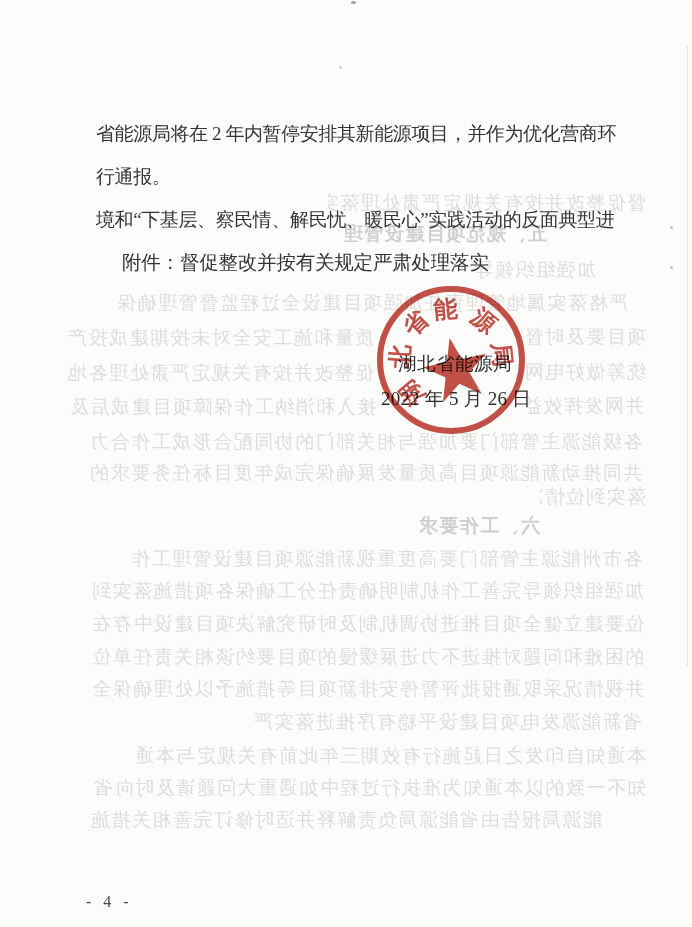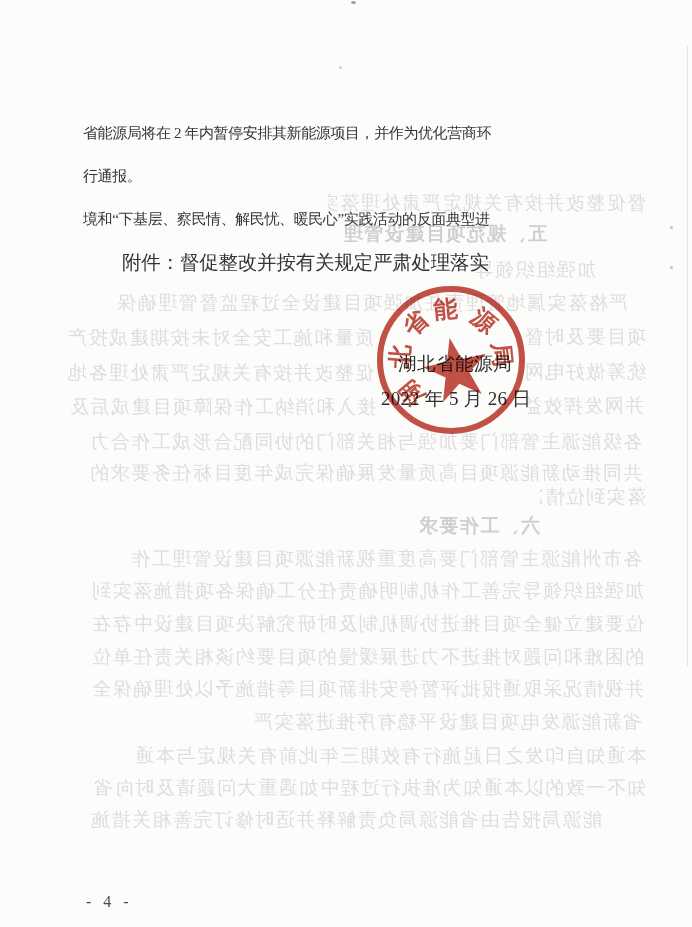--- a/index.html
+++ b/index.html
@@ -5,22 +5,23 @@
   html,body{margin:0;padding:0;}
   body{width:692px;height:927px;overflow:hidden;background:#f4f4f2;}
   .page{
     position:relative;width:692px;height:927px;background:#fcfcfb;
     font-family:"Liberation Serif","DejaVu Serif",serif;
     color:#333;
   }
   
   .body-text{position:absolute;left:83px;top:112px;width:534px;}
   .body-text .line{
-    white-space:nowrap;font-size:15px;line-height:43px;color:#353535;
+    white-space:nowrap;font-size:19px;line-height:43px;color:#353535;
     letter-spacing:-0.4px;
+    margin-left:13px;
   }
   .attachment{
     position:absolute;left:122px;top:249px;font-size:19.5px;line-height:28px;
     color:#353535;white-space:nowrap;letter-spacing:-0.2px;
   }
   
   .signature{
     position:absolute;left:398px;top:351px;font-size:18.5px;color:#2e2e2e;
     white-space:nowrap;letter-spacing:0.5px;
   }

